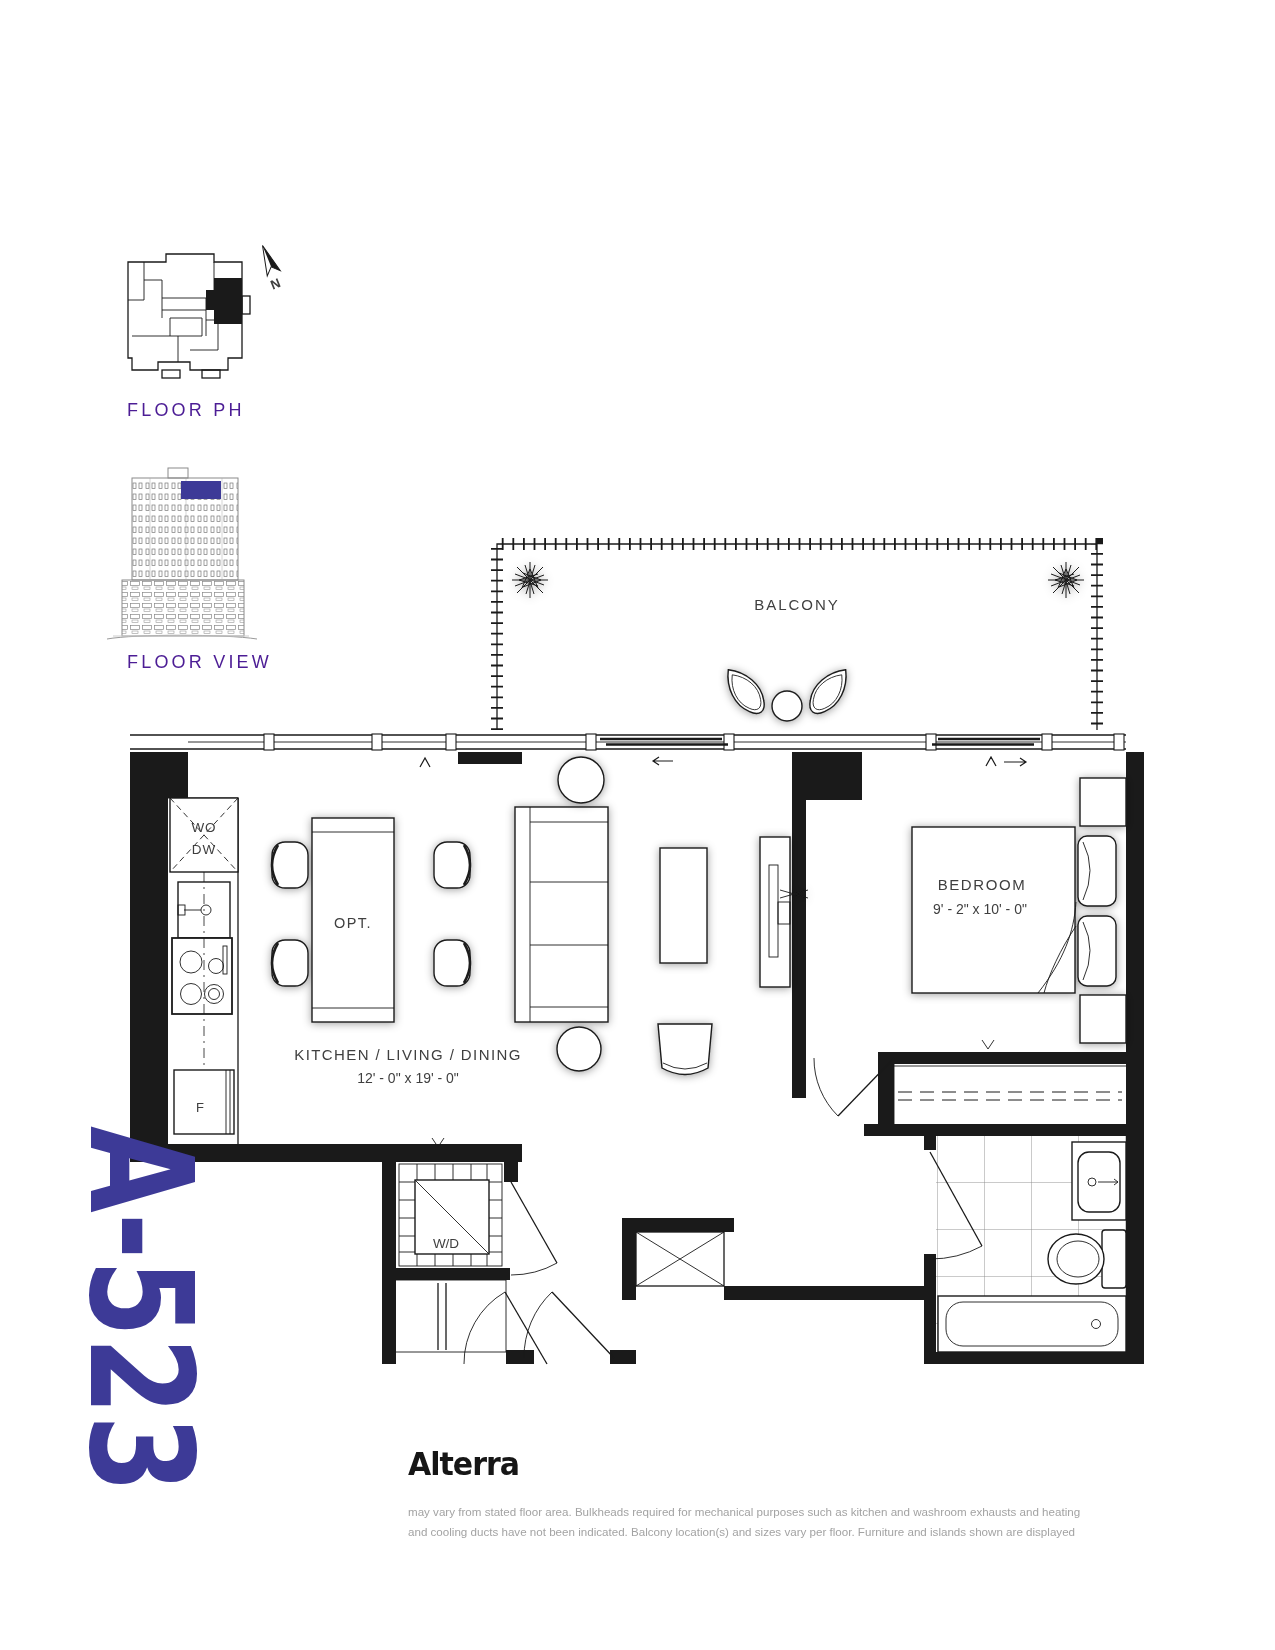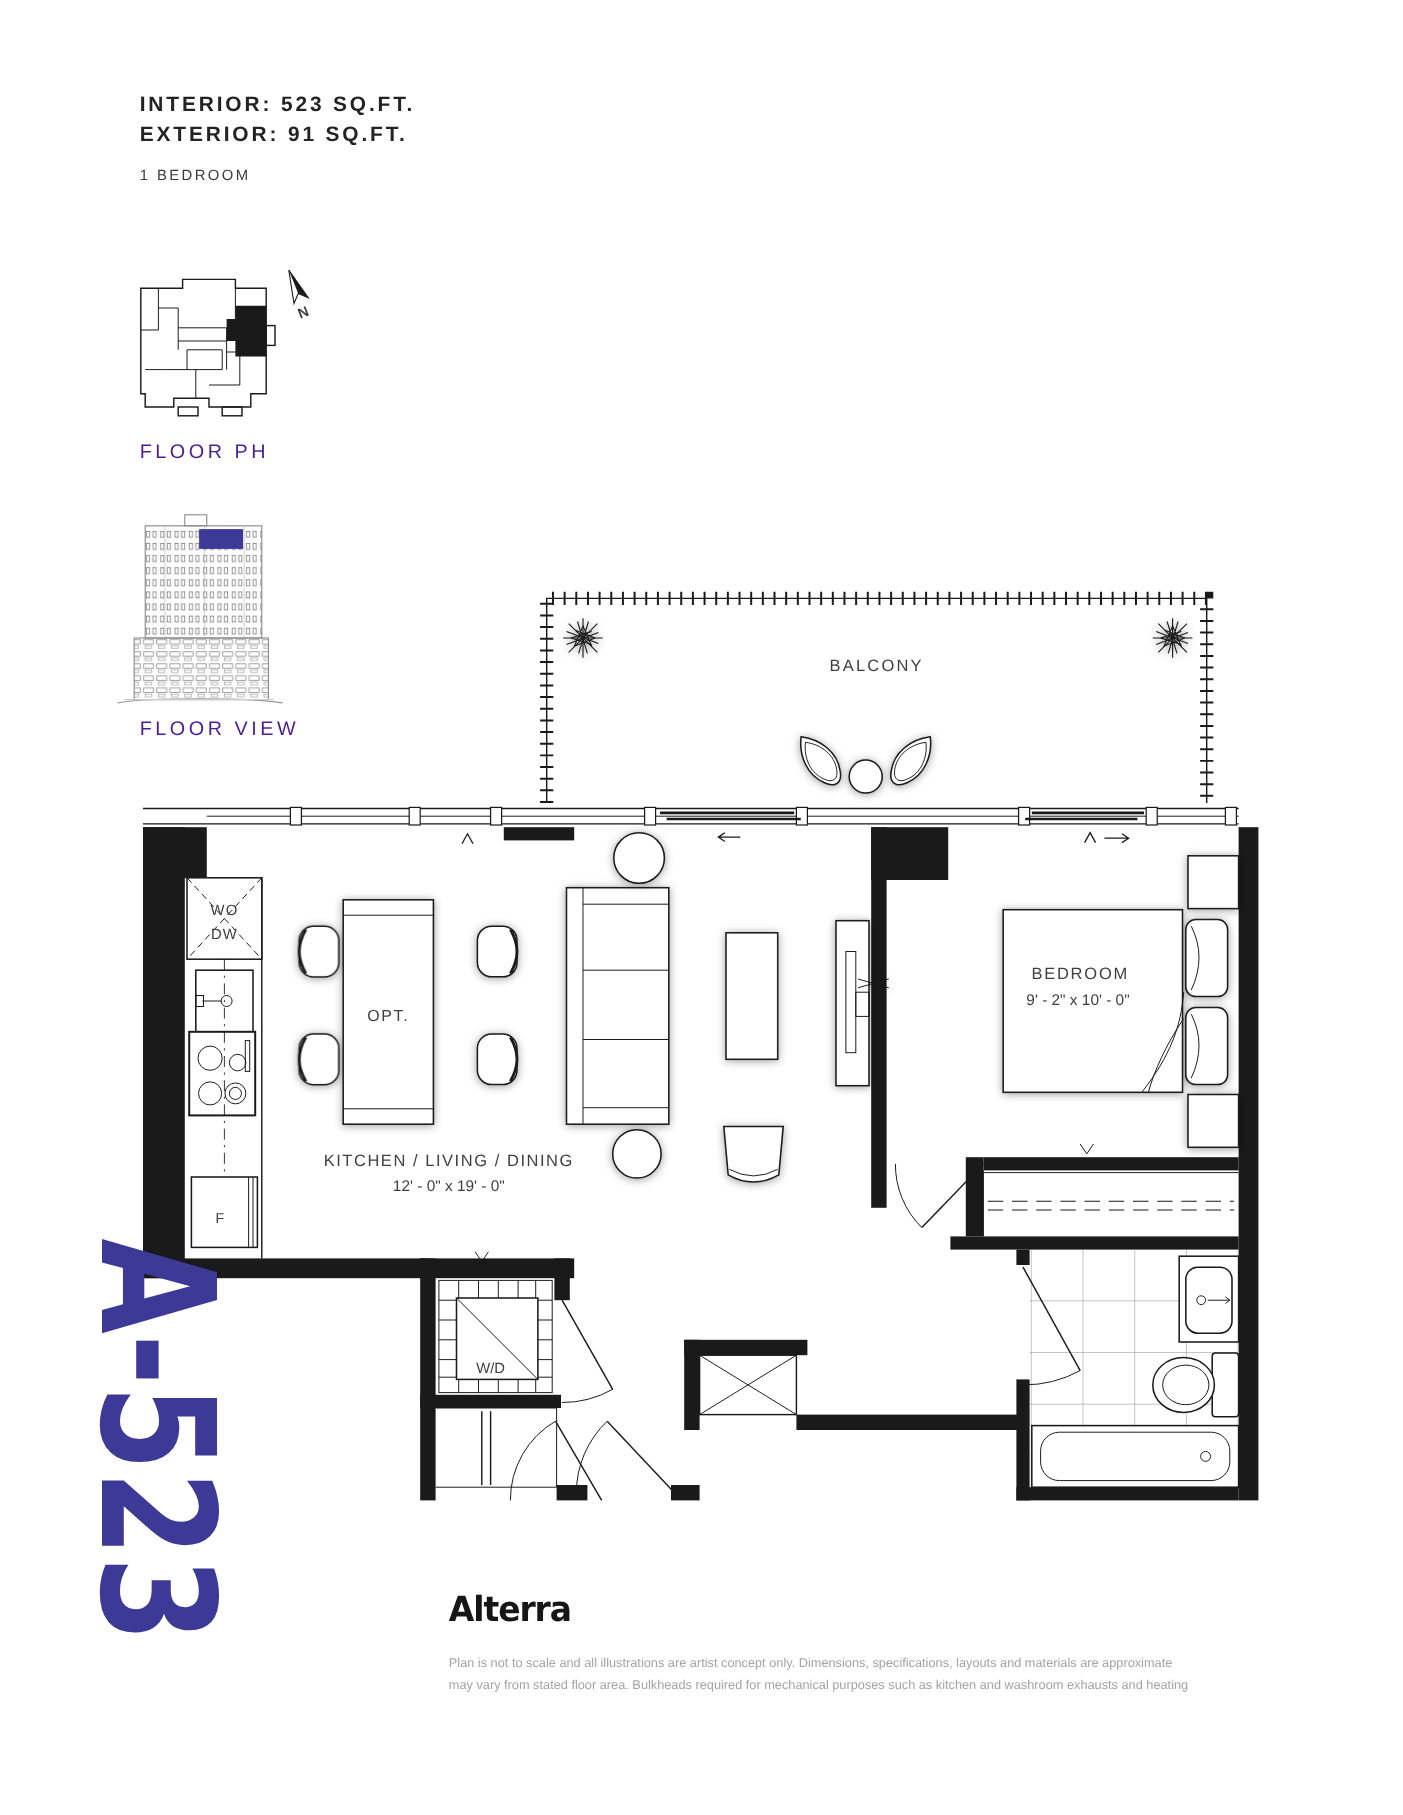--- a/index.html
+++ b/index.html
@@ -21,25 +21,20 @@
   .wall{fill:#1a1a1a;stroke:none;}
   .ln{stroke:#1a1a1a;fill:none;stroke-width:1.3;}
   .thin{stroke:#1a1a1a;fill:none;stroke-width:0.9;}
   .furn{stroke:#1a1a1a;fill:#ffffff;stroke-width:1.4;}
 </style>
 </head>
 <body>
 
 <div class="page">
 
-  <div class="hdr">
-    <div class="big">INTERIOR: 523 SQ.FT.</div>
-    <div class="big">EXTERIOR: 91 SQ.FT.</div>
-    <div class="sub">1 BEDROOM</div>
-  </div>
 
   <svg style="left:118px;top:240px" width="180" height="165" viewBox="0 0 180 165">
     <g>
       <path class="ln" d="M10,22 H48 V14 H96 V22 H124 V118 H110 V130 H72 V122 H40 V130 H14 V118 H10 Z"></path>
       <rect class="ln" x="124" y="56" width="8" height="18"></rect>
       <rect class="ln" x="44" y="130" width="18" height="8"></rect>
       <rect class="ln" x="84" y="130" width="18" height="8"></rect>
       <path class="thin" d="M10,60 H26 M26,22 V60 M26,40 H44 M44,40 V78 M44,58 H88 M44,70 H88 M52,78 H84 V96 H52 Z M60,96 V122 M96,22 V50 M30,96 H52 M88,58 V96 M88,80 H100 M100,80 V110 M72,110 H100 M14,96 H30"></path>
     </g>
     <polygon fill="#1a1a1a" points="96,38 124,38 124,84 96,84 96,70 88,70 88,50 96,50"></polygon>
@@ -318,17 +313,17 @@
     <g>
       <rect x="516" y="702" width="88" height="54" class="ln"></rect>
       <path class="thin" d="M516,702 L604,756 M604,702 L516,756"></path>
     </g>
   </svg>
 
   <div class="unitnum">A-523</div>
 
   <div class="logo">Alterra</div>
   <div class="disc">
-    <div>Plan is not to scale and all illustrations are artist concept only. Dimensions, specifications, layouts and materials are approximate</div>
     <div>may vary from stated floor area. Bulkheads required for mechanical purposes such as kitchen and washroom exhausts and heating</div>
+    <div>and cooling ducts have not been indicated. Balcony location(s) and sizes vary per floor. Furniture and islands shown are displayed</div>
   </div>
 
 </div>
 
 </body></html>

